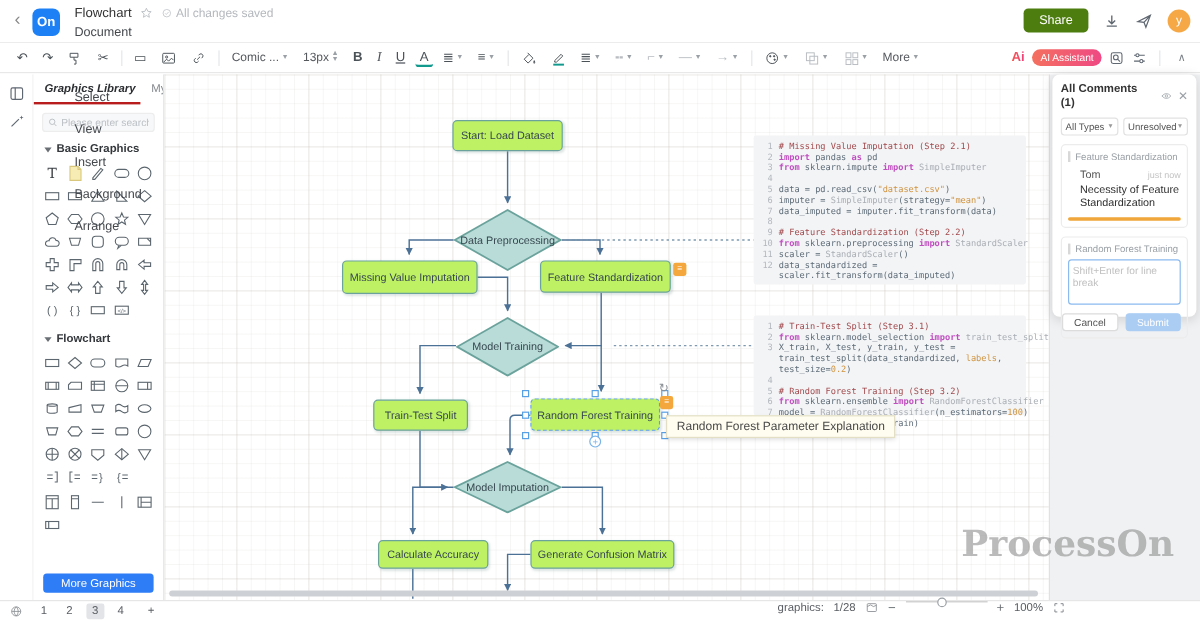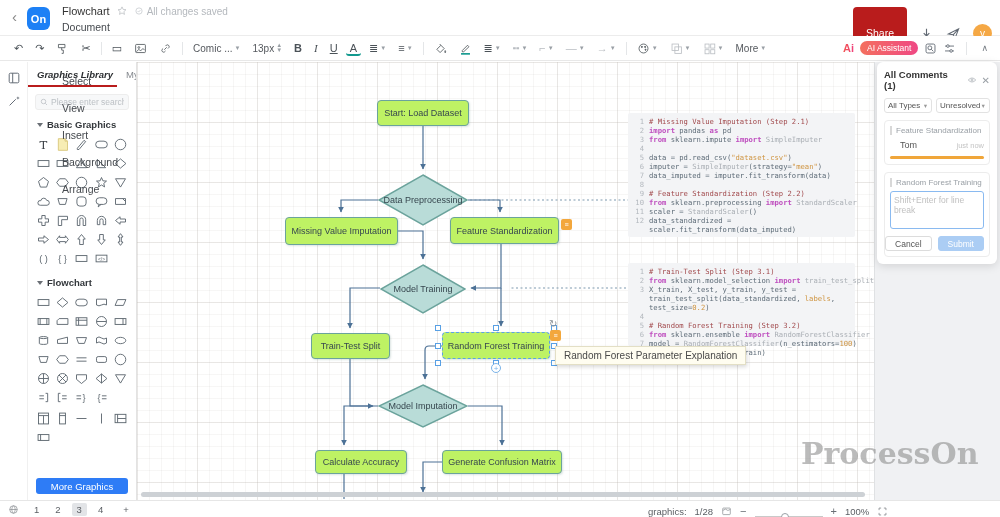--- a/index.html
+++ b/index.html
@@ -9,21 +9,21 @@
   .header { position:absolute; top:0; left:0; right:0; height:36px; background:#fff; border-bottom:1px solid #ececec; z-index:30; }
   .back { position:absolute; left:12px; top:8px; font-size:15px; color:#888; cursor:pointer; }
   .logo { position:absolute; left:27px; top:7px; width:23px; height:23px; background:#1d80f5; border-radius:6px; color:#fff; font-weight:bold; font-size:11px; display:flex; align-items:center; justify-content:center; }
   .title-row { position:absolute; left:62px; top:5px; display:flex; align-items:center; gap:6px; }
   .doc-title { font-size:11px; color:#333; }
   .mini-ic { width:12px; height:12px; color:#b9bdc2; }
   .saved { font-size:10px; color:#b4b8bd; display:flex; align-items:center; gap:3px; }
   .menus { position:absolute; left:62px; top:21px; display:flex; gap:15px; font-size:10.5px; color:#45494e;flex-direction:column; }
   .menus span { cursor:pointer; }
   .header-right { position:absolute; right:8px; top:7px; display:flex; align-items:center; gap:12px; }
-  .share-btn { background:#b91c1c; color:#fff; font-size:10.5px; padding:20px 13px; border-radius:4px; border:none; cursor:pointer; }
+  .share-btn { background:#4d7c0f; color:#fff; font-size:10.5px; padding:4px 13px; border-radius:4px; border:none; cursor:pointer; }
   .hr-ic { width:15px; height:15px; color:#5f6771; cursor:pointer; }
   .avatar { width:19px; height:19px; border-radius:50%; background:#f5a845; color:#fff; font-size:10px; display:flex; align-items:center; justify-content:center; }
 
   
   .toolbar { position:absolute; top:36px; left:0; right:0; height:25px; background:#fff; border-bottom:1px solid #e8e8e8; display:flex; align-items:center; padding:0 8px; z-index:30; }
   .tb-item { display:flex; align-items:center; gap:1px; padding:2px 4px; margin:0 2px; border-radius:3px; color:#4b5258; font-size:11px; cursor:pointer; white-space:nowrap; }
   .tb-item.dim { color:#b9bdc2; }
   .tb-item .car { font-size:6px; color:#9aa0a6; margin-left:1px; }
   .tb-sep { width:1px; height:13px; background:#e4e6e8; margin:0 4px; }
   .tb-item svg { width:13px; height:13px; }
@@ -100,21 +100,21 @@
   .cp-btns { display:flex; justify-content:flex-end; gap:6px; margin-top:5px; }
   .cp-btn { height:15px; padding:0 9px; font-size:8.5px; border-radius:3px; cursor:pointer; border:1px solid #dcdcdc; background:#fff; color:#555; }
   .cp-btn.primary { background:#abcdf4; border-color:#abcdf4; color:#fff; }
 
   
   .statusbar { position:absolute; bottom:0; left:0; right:0; height:17px; background:#fff; border-top:1px solid #e6e6e6; z-index:30; font-size:9.5px; color:#5a5e63; }
   .sb-left { position:absolute; left:8px; top:0; height:100%; display:flex; align-items:center; gap:10px; }
   .sb-left svg { width:11px; height:11px; color:#85898e; cursor:pointer; }
   .page-no { padding:0 5px; line-height:13px; border-radius:2px; cursor:pointer; }
   .page-no.active { background:#e2e4e7; }
-  .sb-right { position:absolute; left:648px; top:0; height:100%; display:flex; align-items:flex-end; gap:8px; }
+  .sb-right { position:absolute; left:648px; top:0; height:100%; display:flex; align-items:flex-start; gap:8px; }
   .sb-right svg { width:11px; height:11px; color:#85898e; cursor:pointer; }
   .zoom-track { position:relative; width:68px; height:1px; background:#c9c9c9; cursor:pointer; }
   .zoom-knob { position:absolute; left:26px; top:-3.5px; width:8px; height:8px; background:#fff; border:1px solid #9aa0a6; border-radius:50%; }
   .zbtn { cursor:pointer; color:#6a6f75; font-size:11px; }
 </style>
 </head>
 <body>
 
 <div class="header">
   <span class="back">‹</span>
@@ -827,20 +827,21 @@
       <span>Unresolved</span>
         <span class="car">▼</span>
     </div>
   </div>
   <div class="cp-card">
     <div class="cp-target">Feature Standardization</div>
     <div class="cp-author-row">
       <span class="cp-author">Tom</span>
       <span class="cp-time">just now</span>
     </div>
+    <div class="cp-text">Necessity of Feature Standardization</div>
     <div class="cp-orange"></div>
   </div>
   <div class="cp-card">
     <div class="cp-target">Random Forest Training</div>
     <textarea class="cp-input" placeholder="Shift+Enter for line break" style=""></textarea>
     <div class="cp-btns">
       <button class="cp-btn">Cancel</button>
       <button class="cp-btn primary">Submit</button>
     </div>
   </div>

